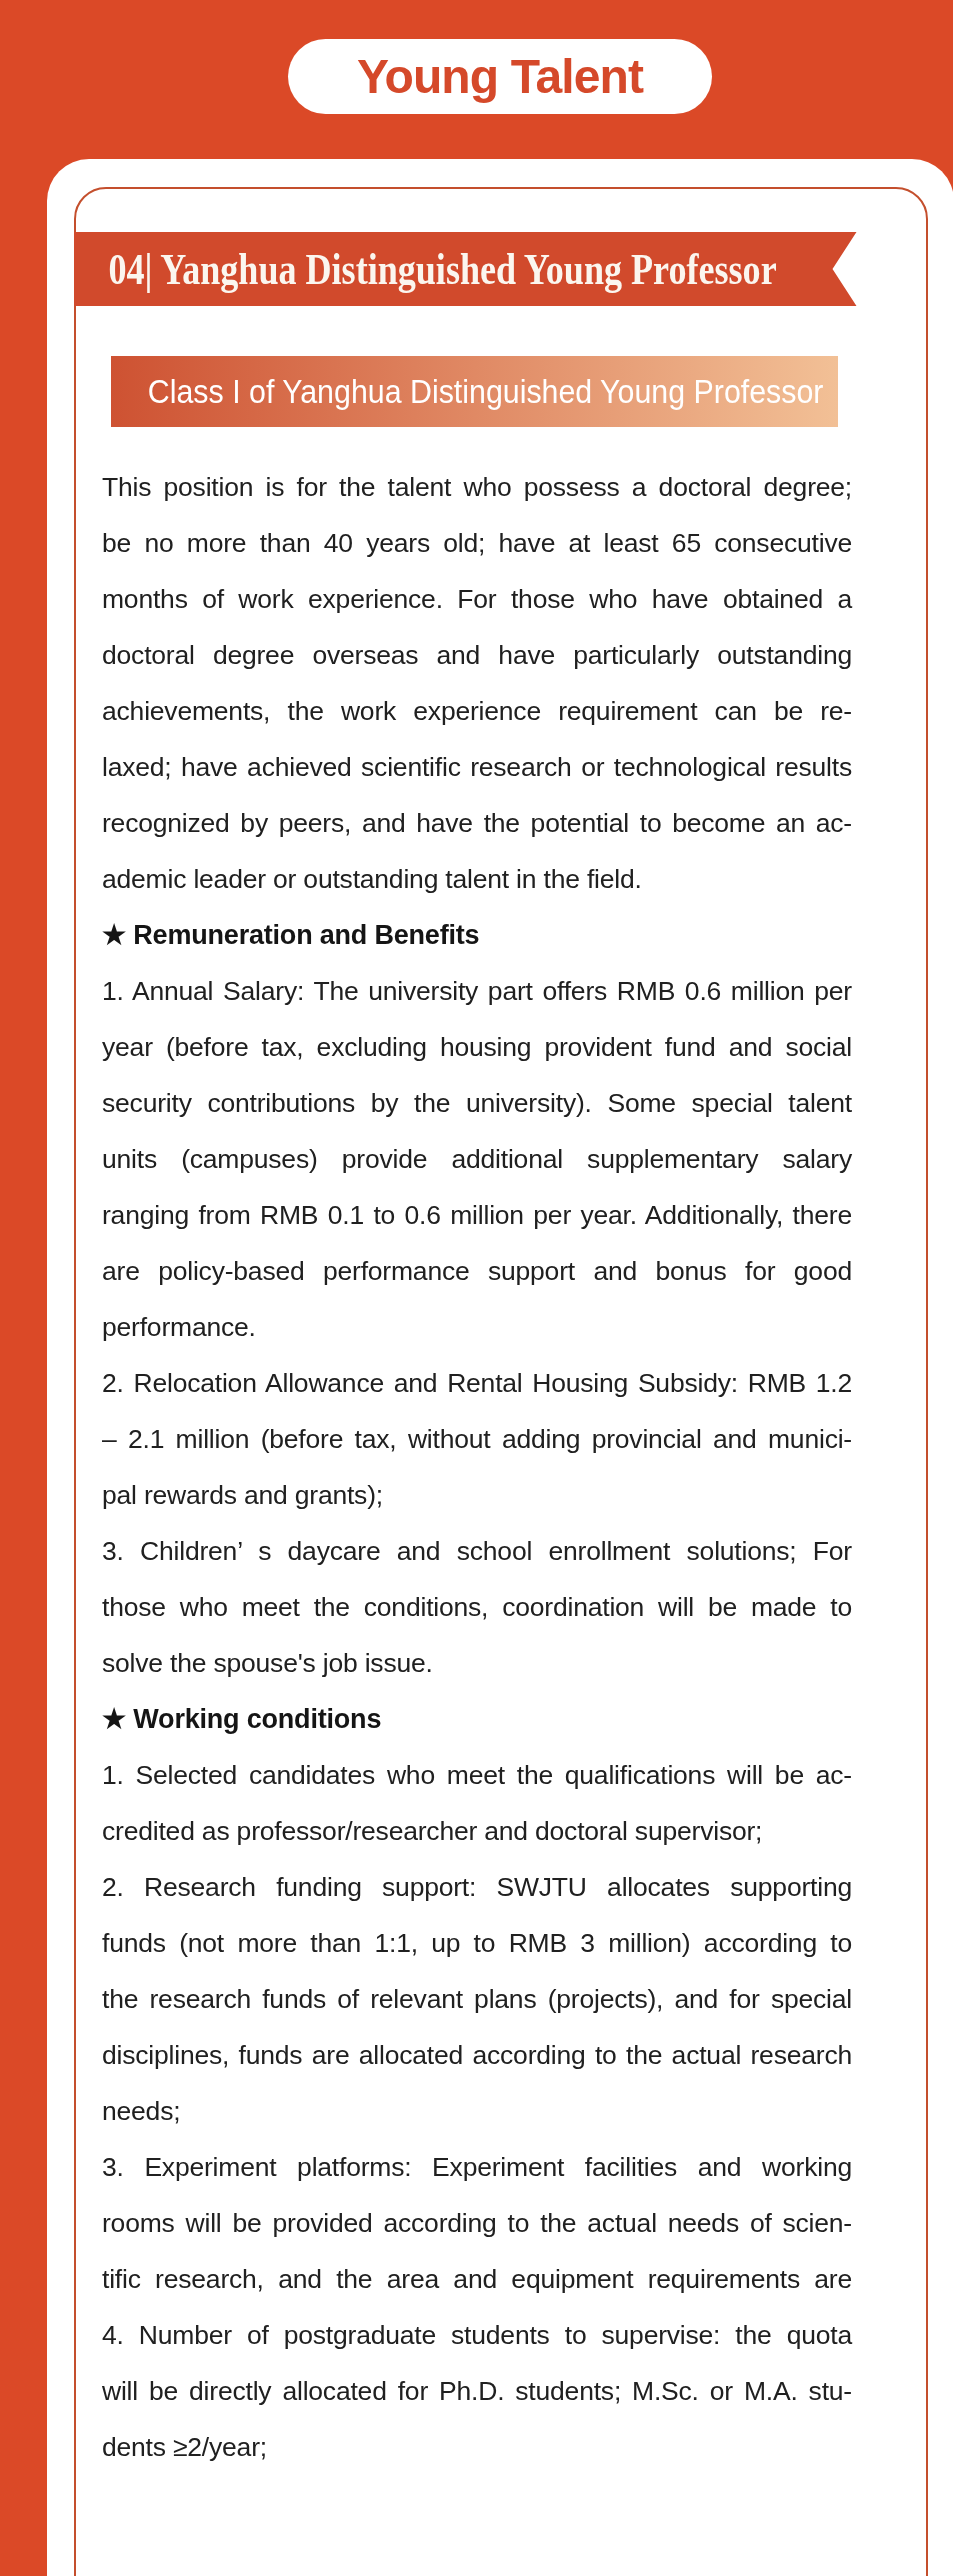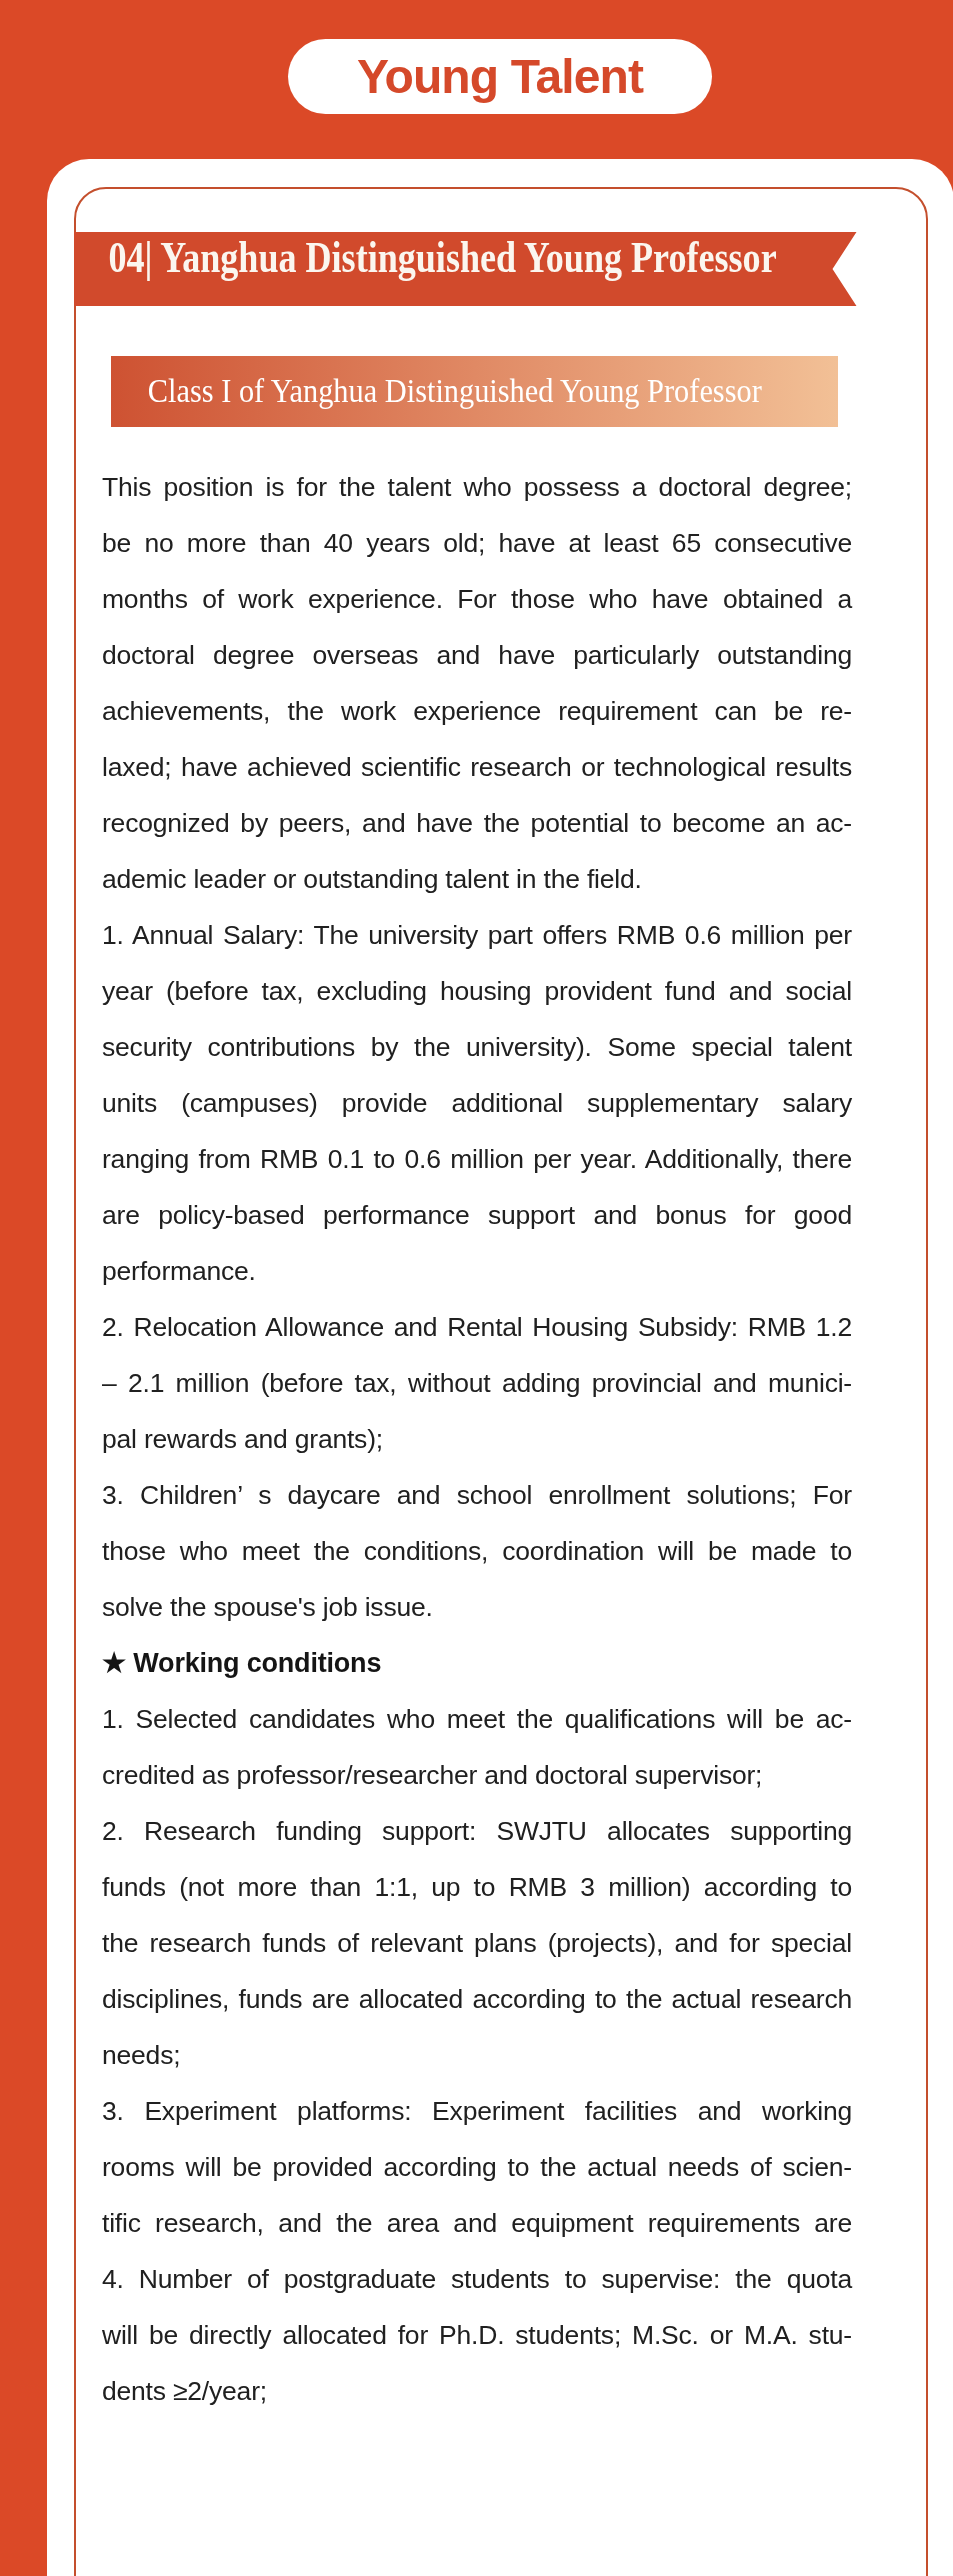--- a/index.html
+++ b/index.html
@@ -13,30 +13,30 @@
   .pill-label{color:var(--accent,#D5492A);font-weight:bold;font-size:48px;letter-spacing:-0.9px;}
 
   
   .card{position:absolute;left:47px;right:46px;top:159px;bottom:0;
         background:var(--card,#fff);border-radius:42px 42px 0 0;}
   .inner-border{position:absolute;left:26.5px;right:26.5px;top:28px;bottom:-35px;
         border:2.6px solid var(--border,#C44F2D);border-radius:32px 32px 0 0;pointer-events:none;}
 
   
   .ribbon{position:absolute;left:26.5px;top:73px;width:783px;height:74px;
-        background:var(--band,#D14A2C);display:flex;align-items:flex-start;
+        background:var(--band,#D14A2C);display:flex;align-items:center;
         clip-path:polygon(0 0,100% 0,calc(100% - 24px) 50%,100% 100%,0 100%);}
   .ribbon-title{color:#FBF6EF;font-family:"Liberation Serif",serif;font-weight:bold;
         font-size:44px;padding-left:42px;transform:scaleX(0.82);transform-origin:left center;
         white-space:nowrap;}
 
   
   .class-box{position:absolute;left:64px;top:197px;width:727px;height:71px;
         background:linear-gradient(90deg,var(--grad1,#CE5232),var(--grad2,#F2C096));
-        display:flex;align-items:center;font-family:Liberation Serif, serif;}
+        display:flex;align-items:center;}
   .class-label{color:#FFFFFF;font-size:33px;padding-left:40px;
         transform:scaleX(0.92);transform-origin:left center;white-space:nowrap;}
 
   
   .body{position:absolute;left:55px;top:300px;width:750px;}
   .line{font-size:26.5px;line-height:56px;height:56px;color:var(--text,#202020);
         text-align:justify;text-align-last:justify;text-justify:inter-word;
         white-space:nowrap;letter-spacing:-0.2px;}
   .line.end{text-align-last:left;}
   .line.head{font-weight:bold;font-size:27px;color:#151515;text-align-last:left;}
@@ -63,20 +63,21 @@
 
     <div class="body" id="body">
         <div class="line">This position is for the talent who possess a doctoral degree;</div>
         <div class="line">be no more than 40 years old; have at least 65 consecutive</div>
         <div class="line">months of work experience. For those who have obtained a</div>
         <div class="line">doctoral degree overseas and have particularly outstanding</div>
         <div class="line">achievements, the work experience requirement can be re-</div>
         <div class="line">laxed; have achieved scientific research or technological results</div>
         <div class="line">recognized by peers, and have the potential to become an ac-</div>
         <div class="line end">ademic leader or outstanding talent in the field.</div>
+        <div class="line head end">★ Remuneration and Benefits</div>
         <div class="line">1. Annual Salary: The university part offers RMB 0.6 million per</div>
         <div class="line">year (before tax, excluding housing provident fund and social</div>
         <div class="line">security contributions by the university). Some special talent</div>
         <div class="line">units (campuses) provide additional supplementary salary</div>
         <div class="line">ranging from RMB 0.1 to 0.6 million per year. Additionally, there</div>
         <div class="line">are policy-based performance support and bonus for good</div>
         <div class="line end">performance.</div>
         <div class="line">2. Relocation Allowance and Rental Housing Subsidy: RMB 1.2</div>
         <div class="line">– 2.1 million (before tax, without adding provincial and munici-</div>
         <div class="line end">pal rewards and grants);</div>

